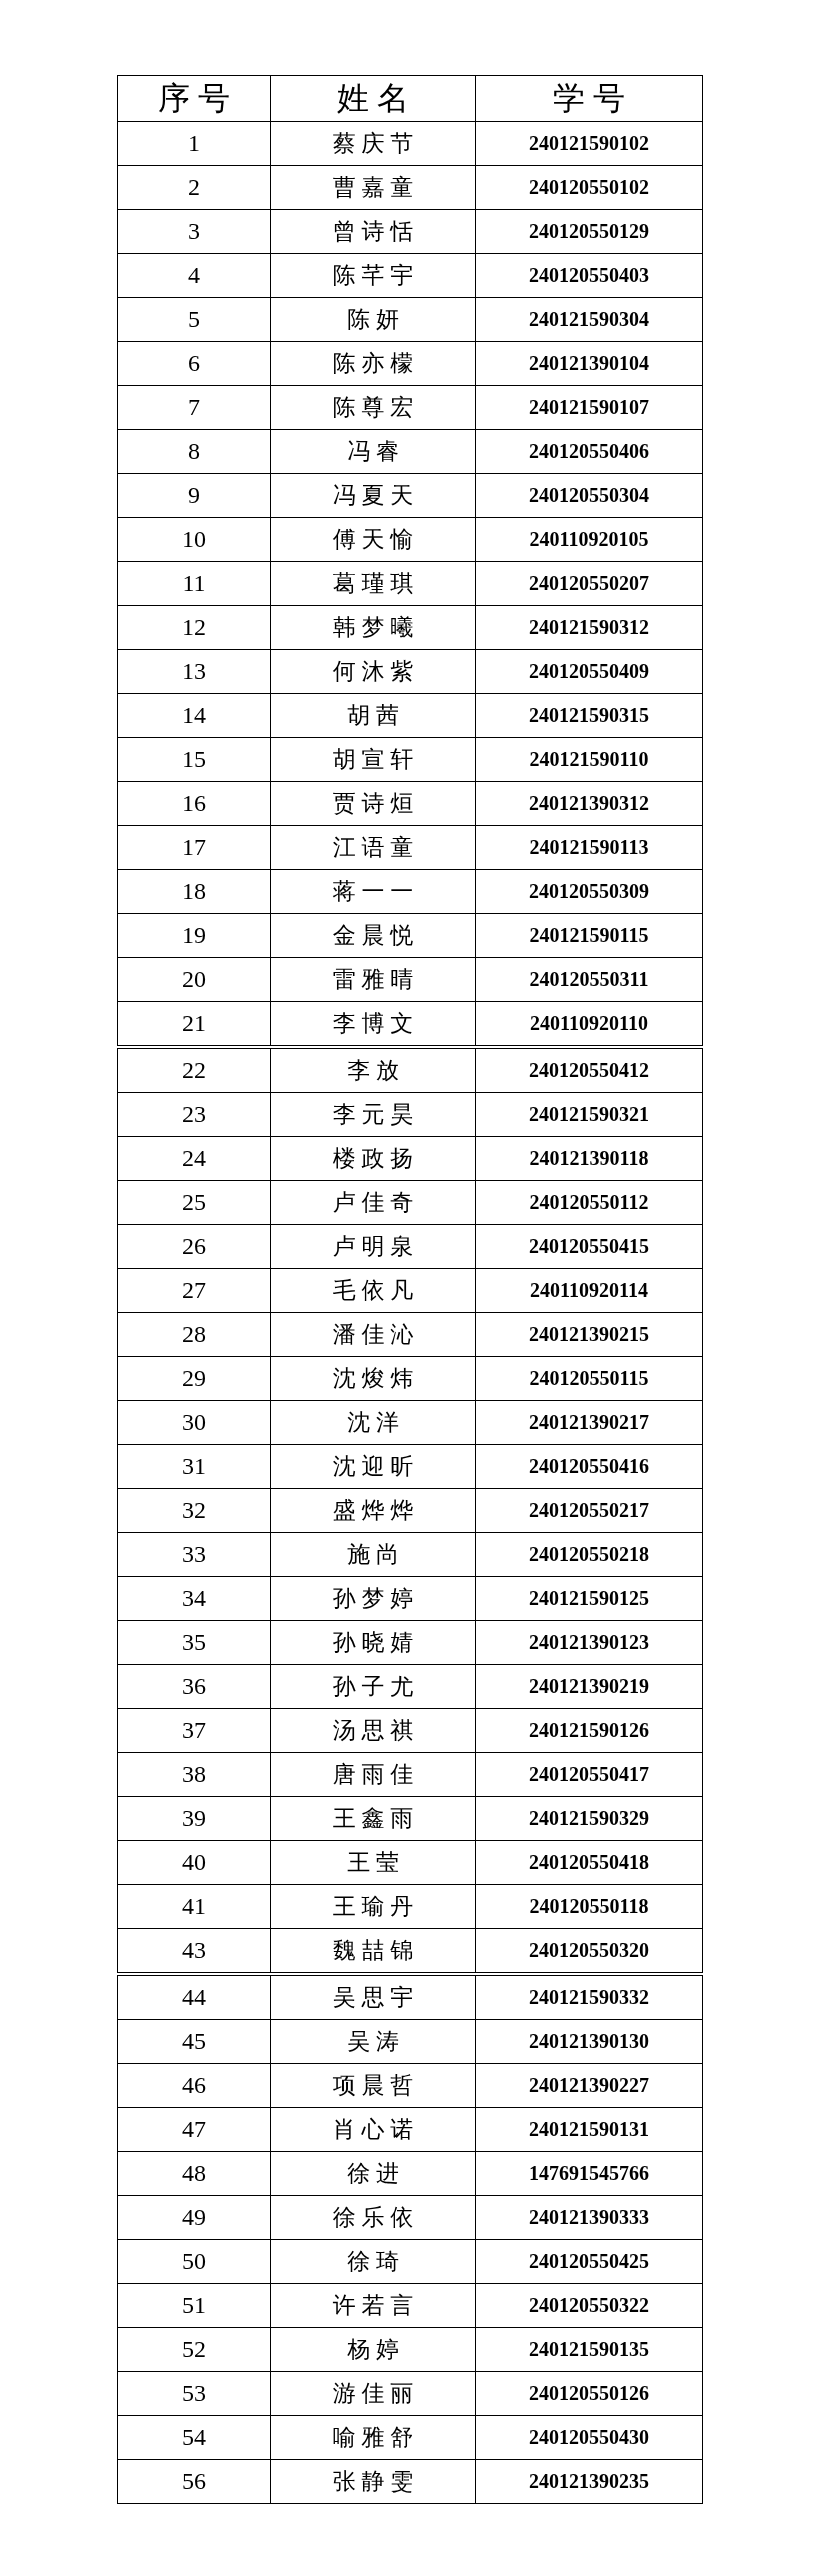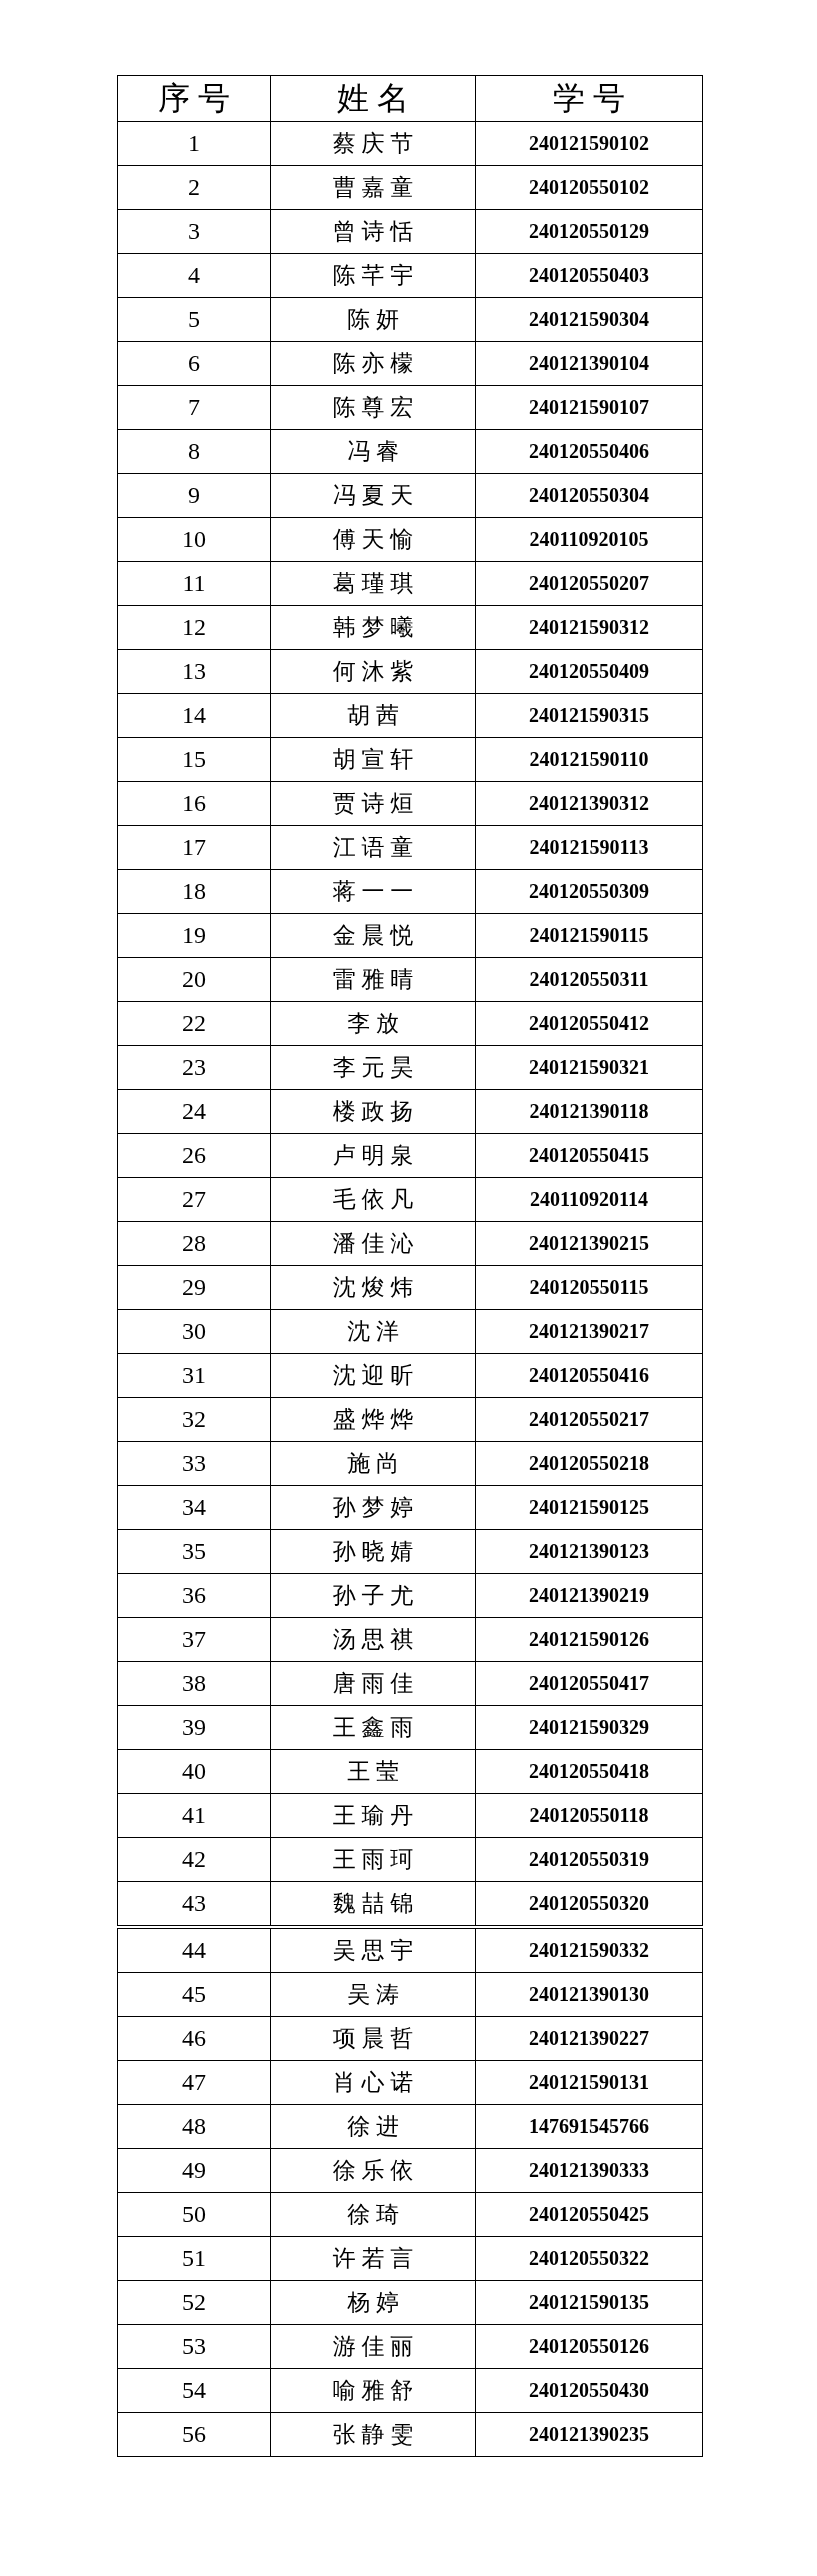--- a/index.html
+++ b/index.html
@@ -162,36 +162,46 @@
       <tr>
         <td class="no">19</td>
         <td class="name">金晨悦</td>
         <td class="id">240121590115</td>
       </tr>
       <tr>
         <td class="no">20</td>
         <td class="name">雷雅晴</td>
         <td class="id">240120550311</td>
       </tr>
+      <tr class="page-break">
+        <td class="no">21</td>
+        <td class="name">李博文</td>
+        <td class="id">240110920110</td>
+      </tr>
       <tr>
         <td class="no">22</td>
         <td class="name">李放</td>
         <td class="id">240120550412</td>
       </tr>
       <tr>
         <td class="no">23</td>
         <td class="name">李元昊</td>
         <td class="id">240121590321</td>
       </tr>
       <tr>
         <td class="no">24</td>
         <td class="name">楼政扬</td>
         <td class="id">240121390118</td>
       </tr>
       <tr>
+        <td class="no">25</td>
+        <td class="name">卢佳奇</td>
+        <td class="id">240120550112</td>
+      </tr>
+      <tr>
         <td class="no">26</td>
         <td class="name">卢明泉</td>
         <td class="id">240120550415</td>
       </tr>
       <tr>
         <td class="no">27</td>
         <td class="name">毛依凡</td>
         <td class="id">240110920114</td>
       </tr>
       <tr>
@@ -256,25 +266,20 @@
       </tr>
       <tr>
         <td class="no">40</td>
         <td class="name">王莹</td>
         <td class="id">240120550418</td>
       </tr>
       <tr>
         <td class="no">41</td>
         <td class="name">王瑜丹</td>
         <td class="id">240120550118</td>
-      </tr>
-      <tr>
-        <td class="no">42</td>
-        <td class="name">王雨珂</td>
-        <td class="id">240120550319</td>
       </tr>
       <tr class="page-break">
         <td class="no">43</td>
         <td class="name">魏喆锦</td>
         <td class="id">240120550320</td>
       </tr>
       <tr>
         <td class="no">44</td>
         <td class="name">吴思宇</td>
         <td class="id">240121590332</td>

